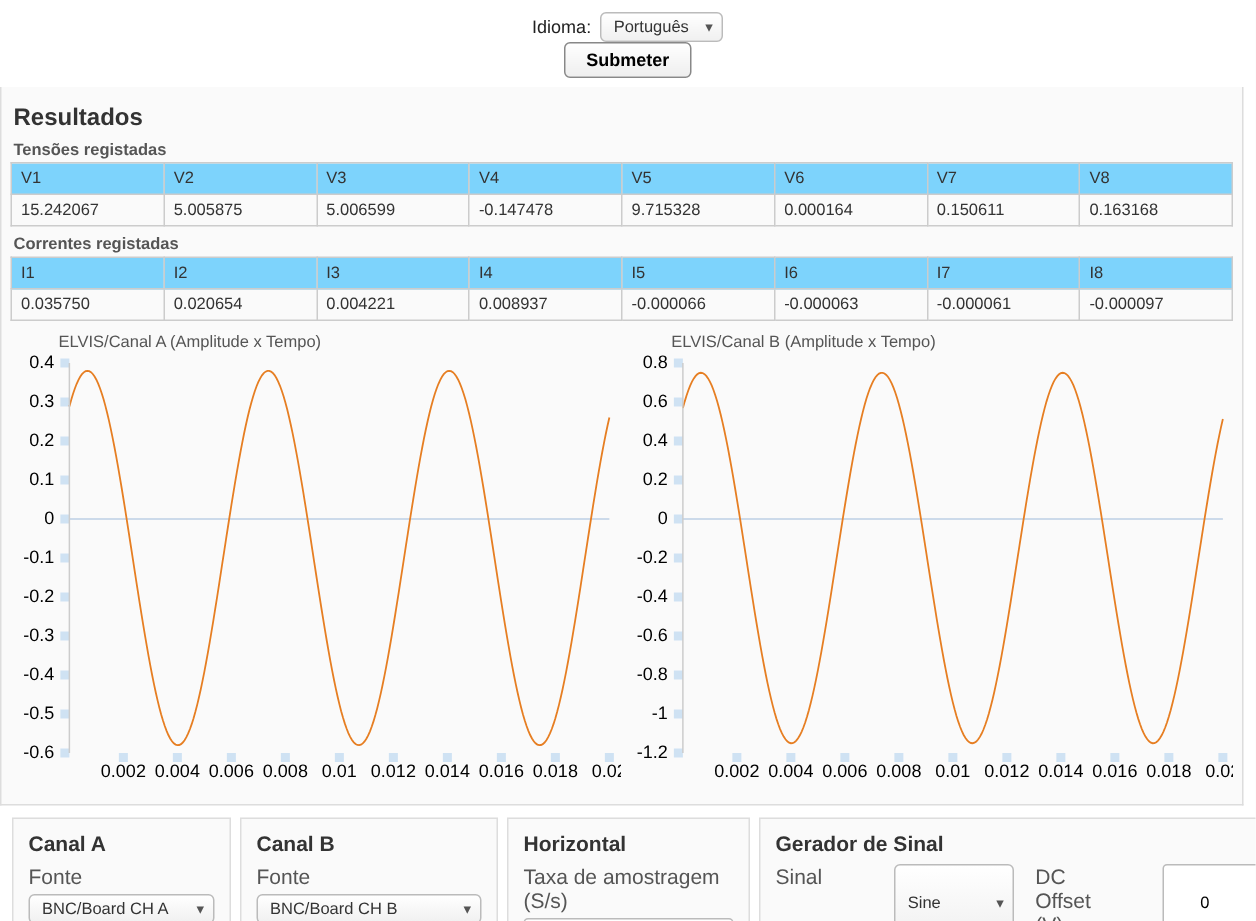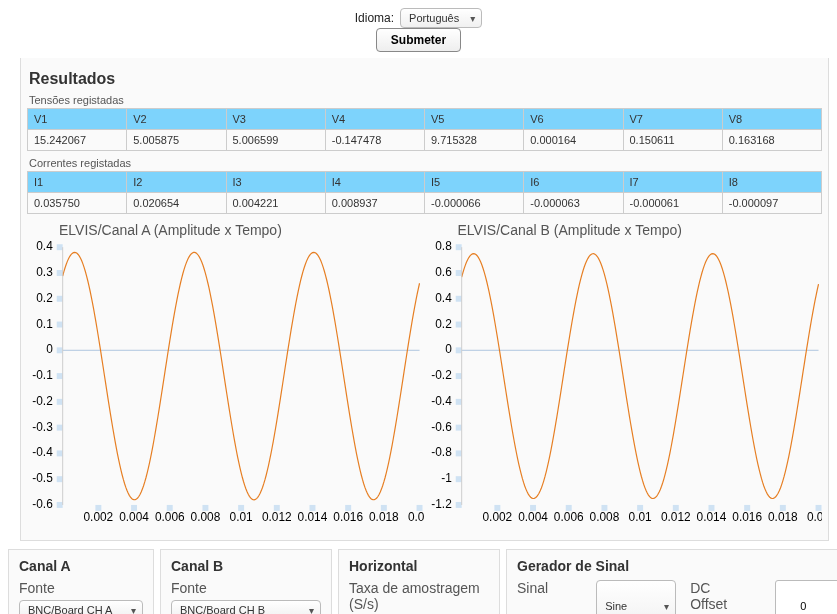--- a/index.html
+++ b/index.html
@@ -3,29 +3,29 @@
 <meta charset="utf-8">
 <style>
 * { box-sizing: border-box; margin: 0; padding: 0; }
 body { font-family: Arial, Helvetica, sans-serif; font-size: 12px; color: #333; background: #fff; width: 837px; }
 .top-bar { display: flex; justify-content: space-between; align-items: center; padding: 8px 10px 4px 10px; flex-direction: column; }
 .lang-group { display: flex; align-items: center; gap: 6px; }
 .lang-label { font-size: 12px; color: #222; }
 .select-box { position: relative; display: inline-flex; align-items: center; background: #fff; border: 1px solid #bbb; border-radius: 4px; padding: 3px 22px 3px 8px; font-size: 11px; min-width: 80px; cursor: pointer; background: linear-gradient(#fff,#f0f0f0); }
 .select-box::after { content: "▾"; position: absolute; right: 6px; font-size: 10px; color: #555; }
 .btn-submit { background: linear-gradient(#fff,#eee); border: 1px solid #888; border-radius: 4px; padding: 4px 14px; font-weight: bold; font-size: 12px; cursor: pointer; }
-.panel { border: 1px solid #ddd; border-top: none; margin: 2px 8px 8px 20px; padding: 8px 6px 10px 6px; background: #fafafa; }
+.panel { border: 1px solid #ddd; border-top: none; margin: 2px 8px 8px 0; padding: 8px 6px 10px 6px; background: #fafafa; }
 .panel-title { font-size: 16px; font-weight: bold; color: #333; margin: 4px 0 6px 2px; }
-.sub-title { font-size: 11px; color: #555; margin: 6px 0 2px 2px; }
+.sub-title { font-size: 11px; color: #555; margin: 6px 0 2px 2px; font-weight: bold; }
 table.data { width: 100%; border-collapse: collapse; table-layout: fixed; }
 table.data th, table.data td { border: 1px solid #ccc; padding: 4px 6px; font-size: 11px; text-align: left; }
 table.data th { background: #7dd3fc; font-weight: normal; color: #333; }
 .charts-row { display: flex; gap: 2px; margin-top: 8px; }
 .chart-block { flex: 1; }
-.chart-label { font-size: 14px; color: #555; margin-bottom: 2px; padding-left: 32px; }
+.chart-label { font-size: 11px; color: #555; margin-bottom: 2px; padding-left: 32px; }
 svg.chart { width: 100%; height: 290px; display: block; }
 .wave { fill: none; stroke: #e67e22; stroke-width: 1.2; }
 .zero-line { stroke: #9db9d9; stroke-width: 0.8; }
 .tick-band { fill: #cfe2f3; }
 .controls-row { display: flex; gap: 6px; padding: 0 8px 8px 8px; }
 .ctrl-panel { border: 1px solid #ddd; background: #fafafa; padding: 8px 10px 10px 10px; flex: 1; }
 .ctrl-title { font-size: 14px; font-weight: bold; margin-bottom: 6px; }
 .ctrl-sub { font-size: 14px; color: #555; margin-bottom: 4px; }
 .ctrl-two { display: flex; gap: 14px; }
 .ctrl-col { display: flex; flex-direction: row; gap: 48px; }

